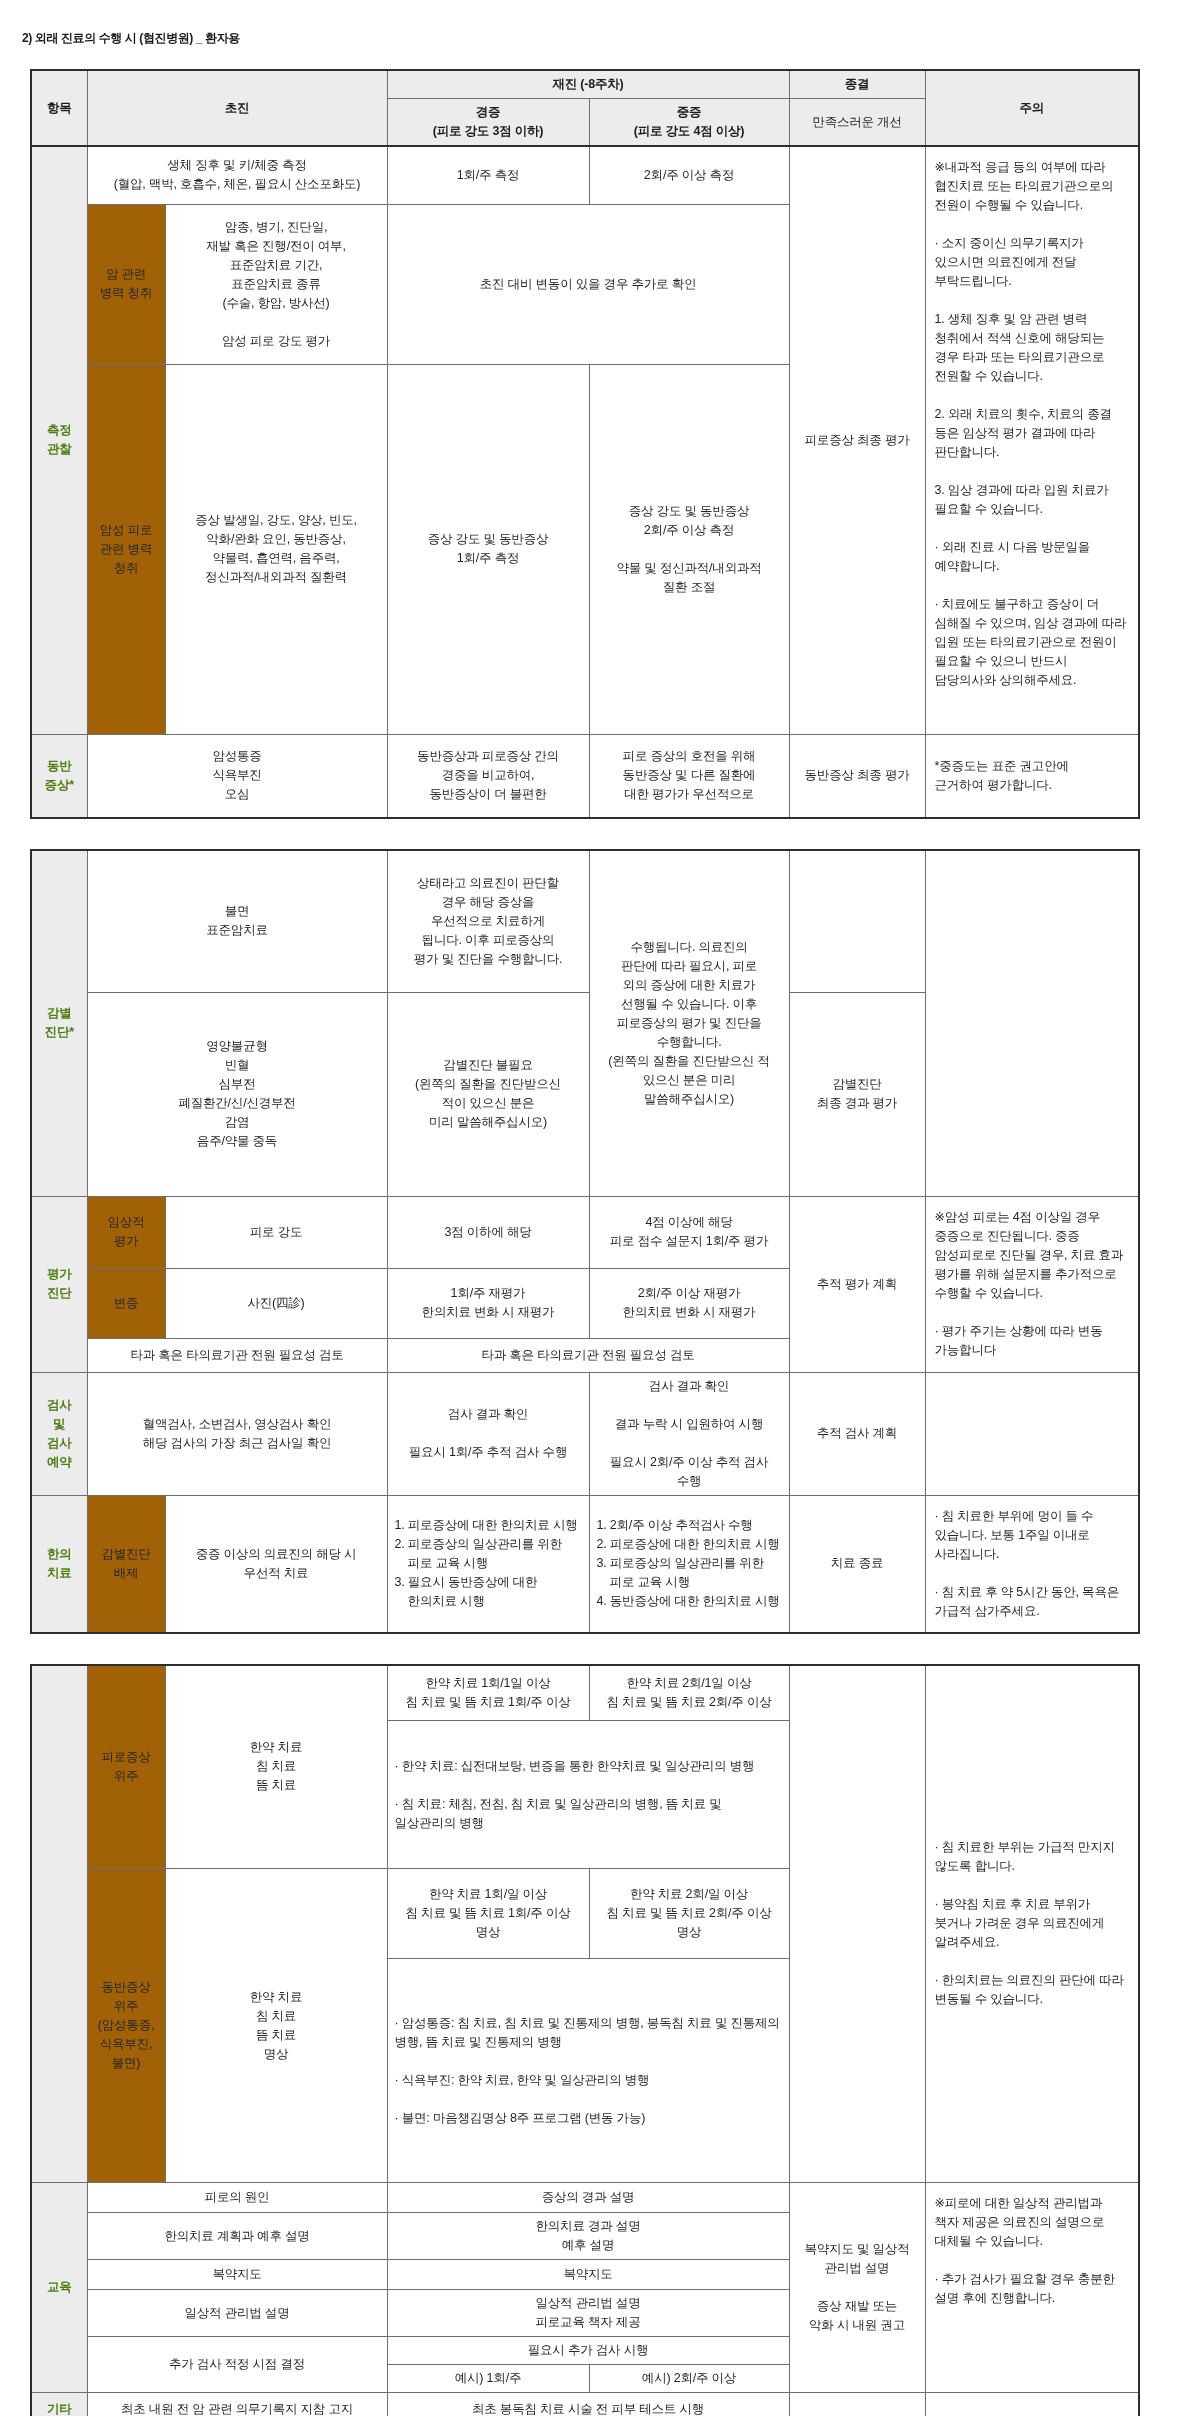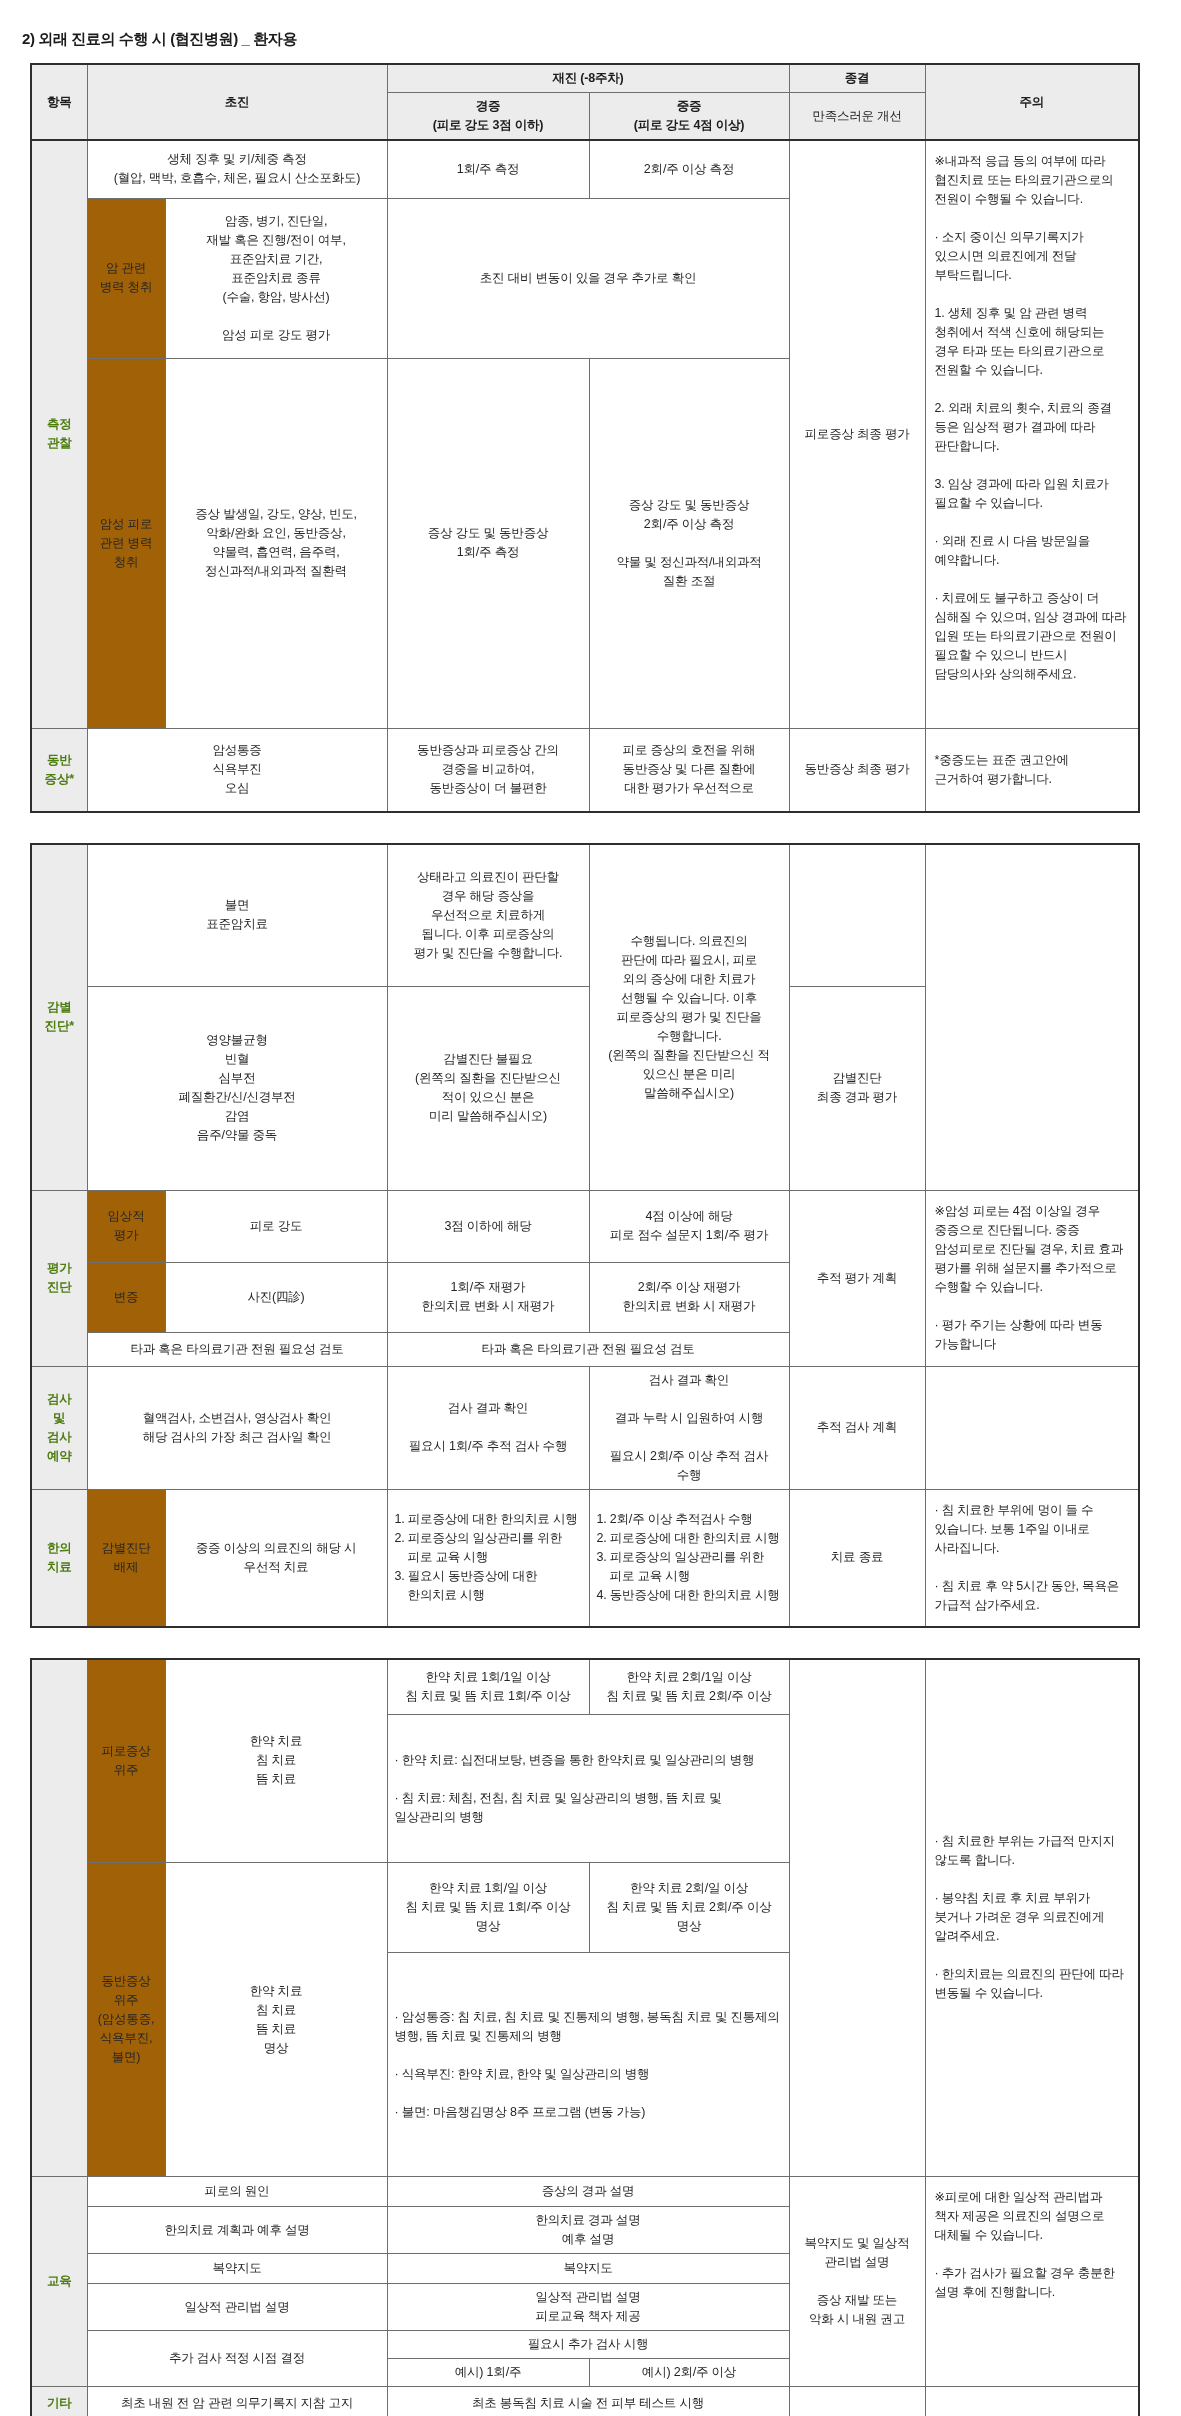--- a/index.html
+++ b/index.html
@@ -4,21 +4,21 @@
 <style>
   html,body{margin:0;padding:0;}
   body{
     width:1181px;height:2416px;background:#ffffff;overflow:hidden;
     font-family:"Liberation Sans","DejaVu Sans",sans-serif;
     color:#222;
     -webkit-font-smoothing:antialiased;
   }
   .page{position:relative;width:1181px;height:2416px;background:#fff;}
   .title{
-    padding:30px 0 14px 22px;font-size:15px;font-weight:700;
+    padding:30px 0 22px 22px;font-size:12px;font-weight:700;
     letter-spacing:-0.4px;color:#1b1b1b;
   }
   table.doc{
     border-collapse:collapse;table-layout:fixed;width:1108px;margin-left:30px;
     border:2px solid #2e2e2e;
   }
   table.doc + table.doc{margin-top:30px;}
   .doc td,.doc th{
     border:1px solid #6e6e6e;
     font-size:12.5px;line-height:1.52;font-weight:400;

